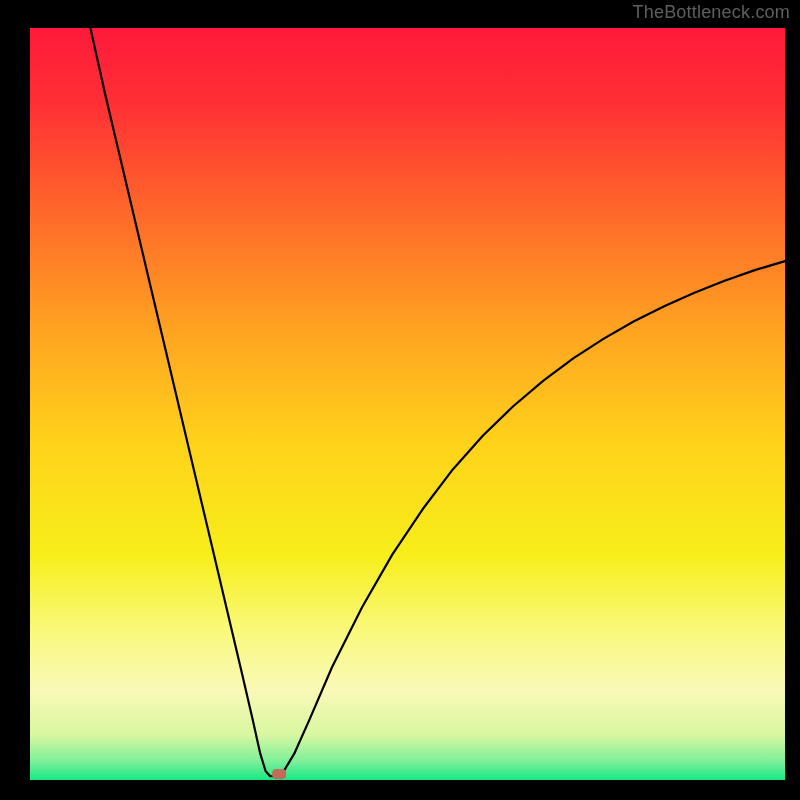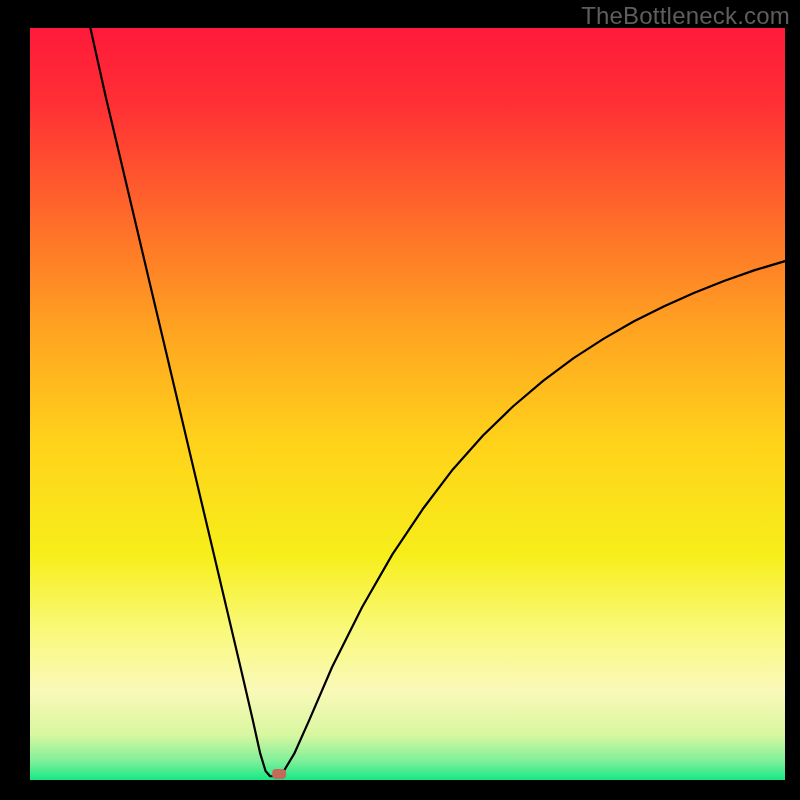--- a/index.html
+++ b/index.html
@@ -15,21 +15,21 @@
     position: relative;
     width: 800px;
     height: 800px;
     background: #000;
   }
   .watermark {
     position: absolute;
     top: 2px;
     right: 10px;
     color: #5e5e5e;
-    font-size: 24px;
+    font-size: 18px;
     letter-spacing: 0.2px;
     font-weight: 400;
     z-index: 5;
   }
   svg {
     position: absolute;
     top: 0;
     left: 0;
   }
 </style>

